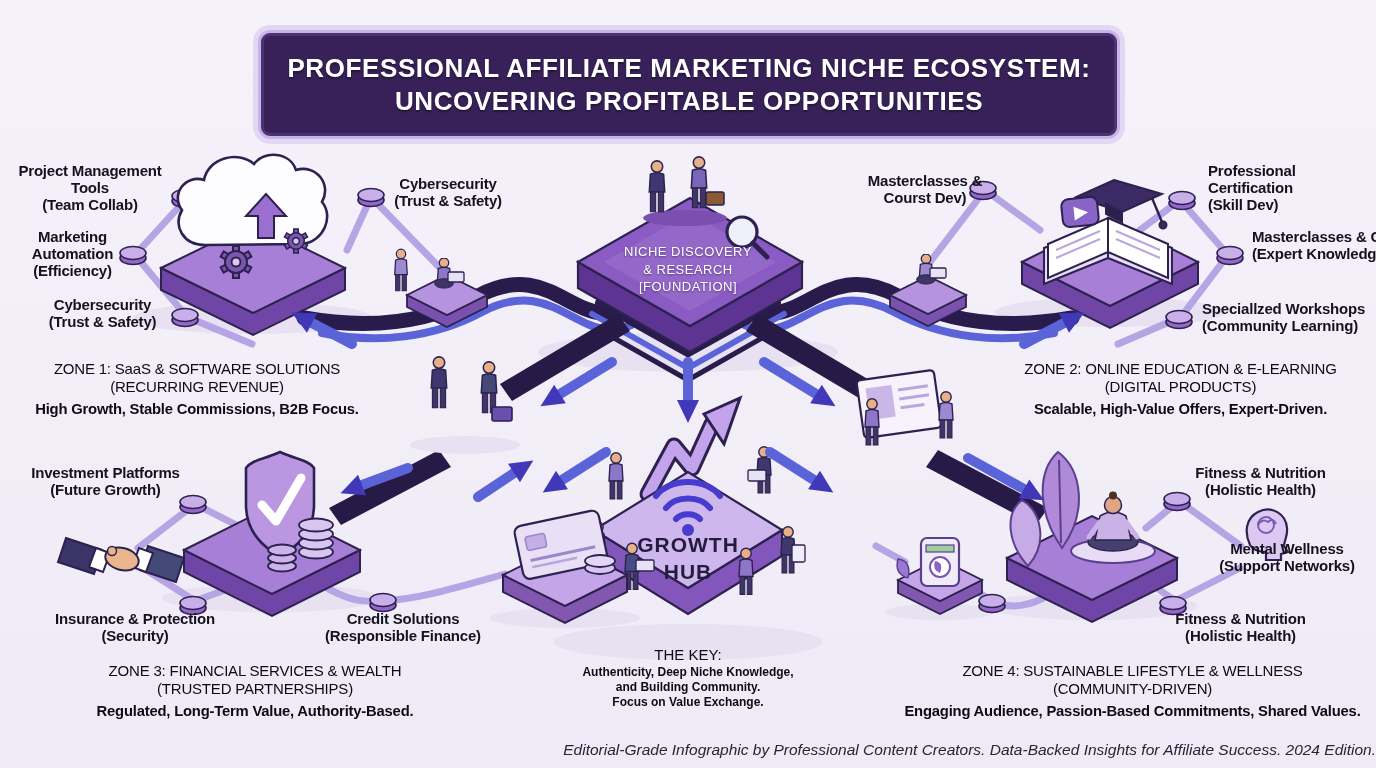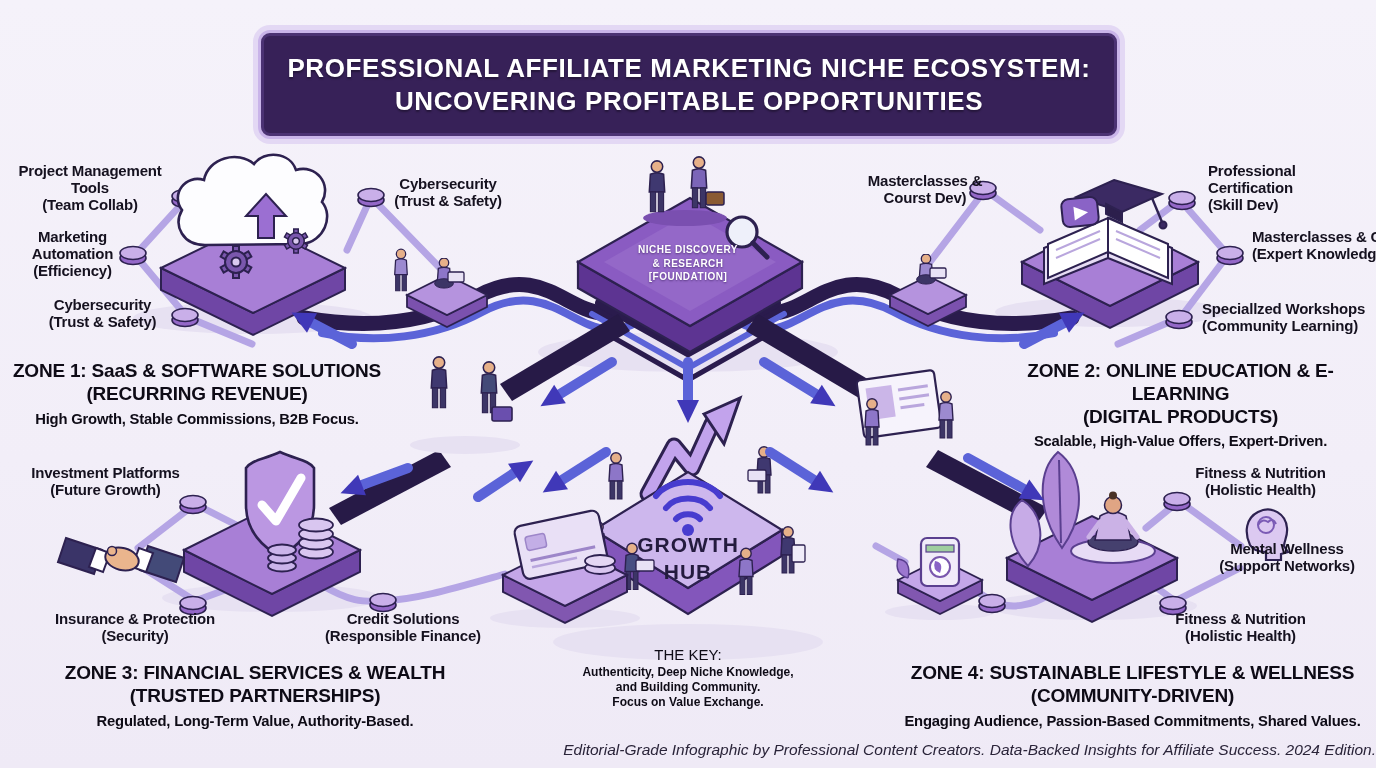--- a/index.html
+++ b/index.html
@@ -10,28 +10,28 @@
   .banner{position:absolute;left:258px;top:30px;width:856px;height:103px;
           background:#372158;border:3px solid #c9b4e9;border-radius:12px;
           box-shadow:0 0 0 5px #e3d8f4, inset 0 0 0 3px #4b3273;
           display:flex;flex-direction:column;align-items:center;justify-content:center;}
   .banner .bline{color:#ffffff;font-weight:800;font-size:26px;letter-spacing:.6px;
           line-height:1.26;text-align:center;text-shadow:0 2px 2px rgba(0,0,0,.35);}
   .sat{position:absolute;text-align:center;color:#15111f;}
   .sat .sat-n,.sat .sat-q{font-size:15px;font-weight:700;line-height:1.14;letter-spacing:-.2px;}
   .sat.al{text-align:left;}
   .zone{position:absolute;text-align:center;color:#0e0b16;}
-  .zone .zone-h{font-size:19px;font-weight:700;line-height:1.2;letter-spacing:-.2px;}
+  .zone .zone-h{font-size:15px;font-weight:400;line-height:1.2;letter-spacing:-.2px;}
   .zone .zone-t{font-size:14.8px;font-weight:700;margin-top:5px;letter-spacing:-.2px;}
   .keyblock{position:absolute;left:533px;top:646px;width:310px;text-align:center;color:#0e0b16;}
   .keyblock .key-h{font-size:15px;font-weight:400;line-height:1.25;}
   .keyblock .key-l{font-size:12px;font-weight:700;line-height:1.25;}
   .hub-label{position:absolute;text-align:center;}
   .hub-label.foundation{left:598px;top:243px;width:180px;color:#fff;
-      font-size:10px;font-weight:700;letter-spacing:.5px;line-height:1.35;
+      font-size:13px;font-weight:400;letter-spacing:.5px;line-height:1.35;
       text-shadow:0 1px 2px rgba(30,10,60,.5);}
   .hub-label.growth{left:608px;top:531px;width:160px;color:#241b3e;
       font-size:21px;font-weight:800;letter-spacing:1px;line-height:1.3;}
   .footer{position:absolute;left:0;top:741px;width:1376px;text-align:right;
       font-size:15.5px;font-style:italic;font-weight:500;color:#2a2439;}
 </style>
 </head>
 <body>
 
 <div class="stage">

